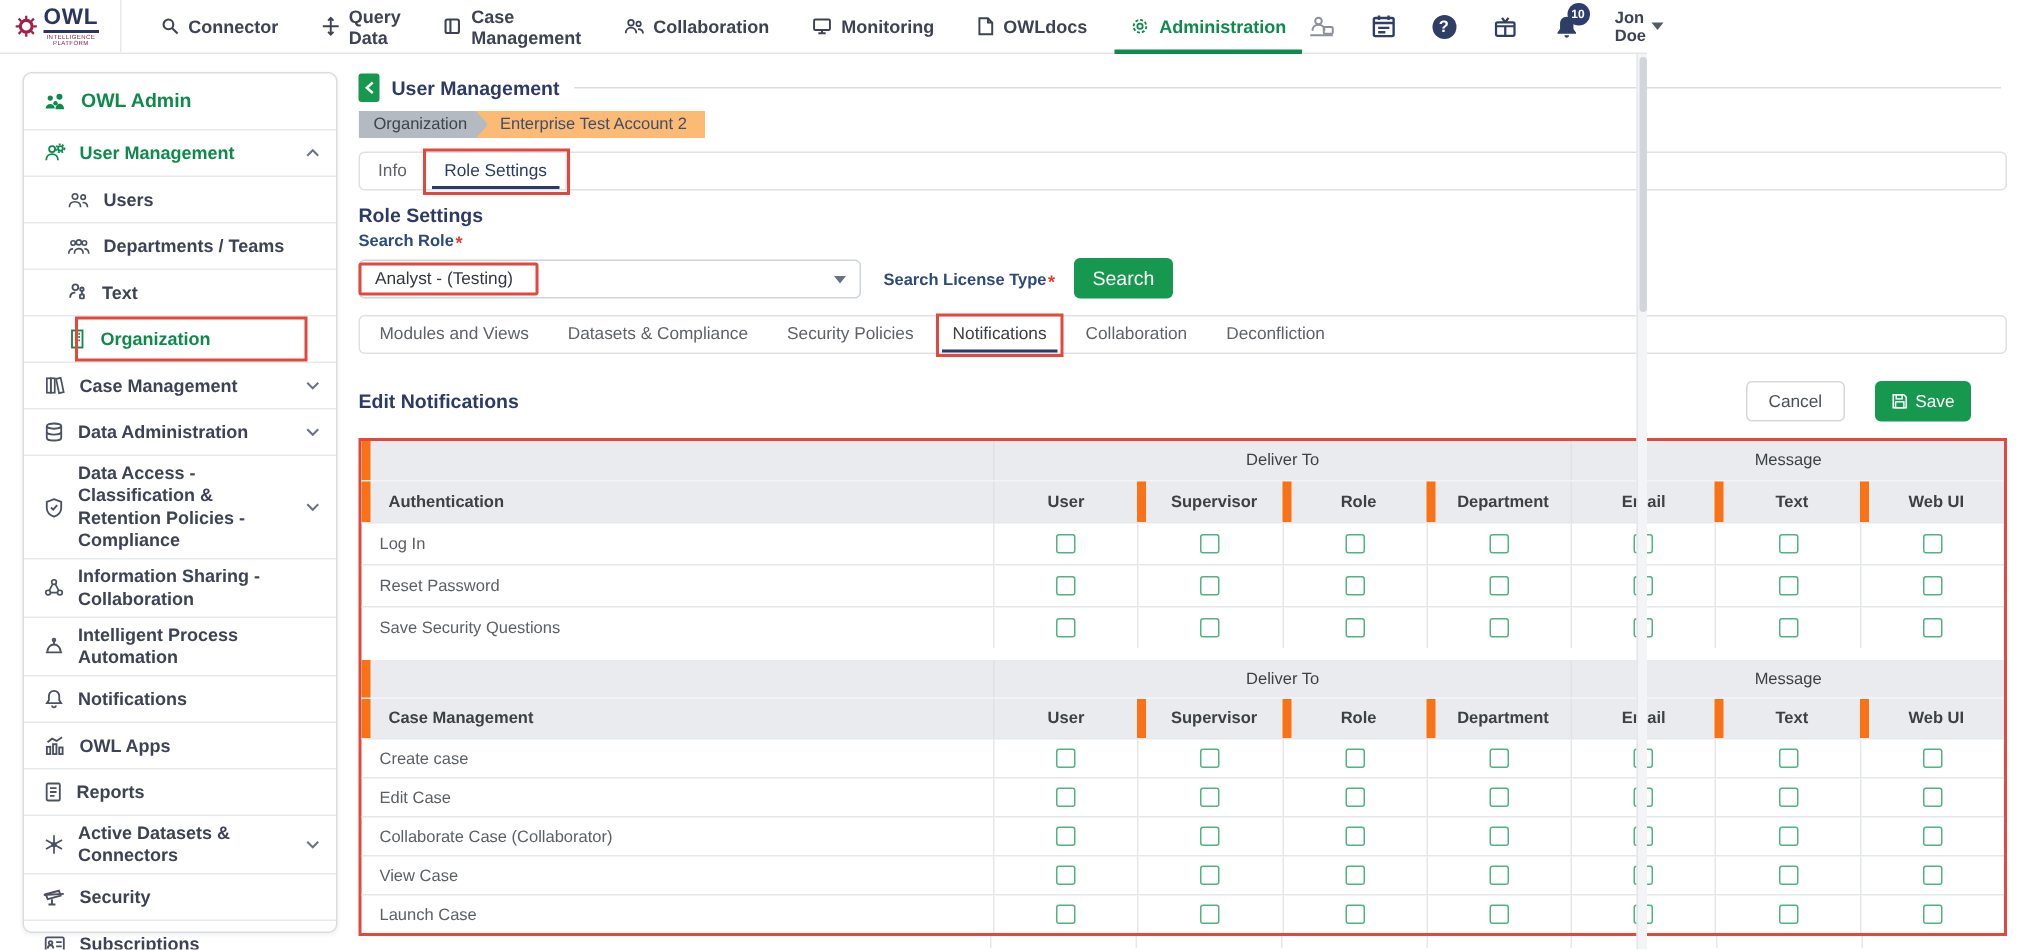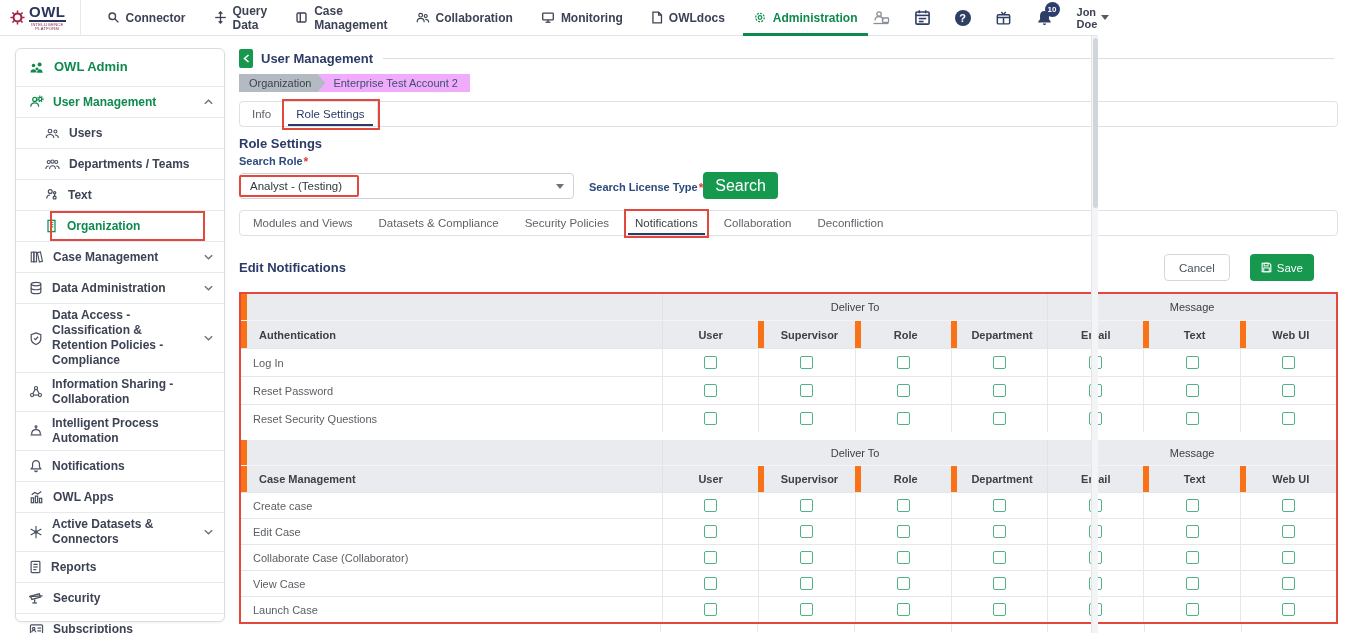--- a/index.html
+++ b/index.html
@@ -60,21 +60,21 @@
   .hd-row { display:flex; align-items:center; }
   .collapse-btn { width:14px; height:19px; background:#17984f; border-radius:2px; color:#fff;
     display:flex; align-items:center; justify-content:center; cursor:pointer; margin-right:8px; flex:0 0 auto;}
   .page-title { font-size:13px; font-weight:bold; color:#2b3a66; white-space:nowrap; }
   .hd-line { flex:1; border-top:1px solid #dadee3; margin:0 4px 0 10px; }
 
   .crumbs { display:flex; margin-top:6px; height:18px; }
   .crumb { display:flex; align-items:center; font-size:11px; }
   .crumb.c1 { background:#b3bac2; color:#3e444b; padding:0 14px 0 10px; z-index:2;
     clip-path:polygon(0 0, calc(100% - 8px) 0, 100% 50%, calc(100% - 8px) 100%, 0 100%); }
-  .crumb.c2 { background:#f0abfc; color:#3c4f6b; padding:0 12px 0 16px; margin-left:-8px; z-index:1; }
+  .crumb.c2 { background:#fdba74; color:#3c4f6b; padding:0 12px 0 16px; margin-left:-8px; z-index:1; }
 
   .tabbar { margin-top:9px; height:26px; border:1px solid #dde1e5; border-radius:4px;
     display:flex; align-items:stretch; background:#fff; }
   .tab { position:relative; display:flex; align-items:center; padding:0 12px; font-size:11.5px;
     color:#5f6368; border-right:1px solid #dde1e5; cursor:pointer; }
   .tab.active { color:#2b3a66; }
   .tab.active::after { content:""; position:absolute; left:4px; right:4px; bottom:0;
     height:2px; background:#2b3a66; }
   .rb-tab { left:-2px; right:-3px; top:-3px; bottom:-4px; }
 
@@ -88,22 +88,22 @@
     border-radius:4px; background:#fff; display:flex; align-items:center; padding:0 24px 0 10px;
     font-size:11.5px; color:#33383f; cursor:pointer; }
   .select-caret { position:absolute; right:9px; top:10px; width:0; height:0;
     border-left:4px solid transparent; border-right:4px solid transparent;
     border-top:5px solid #6b7280; }
   .rb-select { left:-1px; top:1px; bottom:1px; width:120px; border-radius:2px; }
   .ro-input { width:354px; height:25px; background:#e9ecef; border:1px solid #e3e7ea;
     border-radius:4px; display:flex; align-items:center; padding:0 12px; font-size:11.5px;
     color:#495057; }
   .g2 { margin-left:15px; }
-  .search-btn { height:27px; padding:0 12px; background:#17984f; color:#fff;
-    border:none; border-radius:4px; font-size:16px; font-family:inherit; cursor:pointer; }
+  .search-btn { margin-left:13px; height:27px; padding:0 12px; background:#17984f; color:#fff;
+    border:none; border-radius:4px; font-size:13px; font-family:inherit; cursor:pointer; }
 
   .subtabs { margin-top:11px; height:26px; border:1px solid #dde1e5; border-radius:4px;
     display:flex; align-items:stretch; }
   .stab { position:relative; display:flex; align-items:center; padding:0 13px; font-size:11.5px;
     color:#5f6368; cursor:pointer; }
   .stab.active { color:#3c4043; }
   .stab.active::after { content:""; position:absolute; left:6px; right:6px; bottom:0;
     height:2px; background:#2b3a66; }
   .rb-stab { left:2px; right:2px; top:-2px; bottom:-3px; }
 
@@ -451,44 +451,44 @@
             <rect x="2" y="9" width="2.6" height="5.5"></rect>
             <rect x="6.7" y="7" width="2.6" height="7.5"></rect>
             <rect x="11.4" y="9.5" width="2.6" height="5"></rect>
             <polyline points="2.5,5.5 6,2.8 9.5,4.5 13.5,1.8"></polyline>
           </svg>
         </span>
       <span class="sb-lbl">OWL Apps</span>
     </div>
     <div class="sb-item">
       <span class="sb-ic">
+          <svg width="13" height="14" viewBox="0 0 14 16" fill="none" stroke="currentColor" stroke-width="1.4">
+            <rect x="2" y="1.5" width="10" height="13" rx="1"></rect>
+            <line x1="4.5" y1="5" x2="9.5" y2="5"></line>
+            <line x1="4.5" y1="8" x2="9.5" y2="8"></line>
+            <line x1="4.5" y1="11" x2="8" y2="11"></line>
+          </svg>
+        </span>
+      <span class="sb-lbl">Reports</span>
+    </div>
+    <div class="sb-item">
+      <span class="sb-ic">
           <svg width="14" height="14" viewBox="0 0 16 16" stroke="currentColor" stroke-width="1.3" fill="none">
             <line x1="8" y1="1" x2="8" y2="15"></line>
             <line x1="1.9" y1="4.5" x2="14.1" y2="11.5"></line>
             <line x1="1.9" y1="11.5" x2="14.1" y2="4.5"></line>
             <circle cx="8" cy="8" r="2" fill="currentColor" stroke="none"></circle>
           </svg>
         </span>
       <span class="sb-lbl">Active Datasets &amp; Connectors</span>
       <span class="sb-chev">
           <svg width="11" height="8" viewBox="0 0 12 8">
             <polyline points="2,2 6,6 10,2" fill="none" stroke="currentColor" stroke-width="1.5"></polyline>
           </svg>
         </span>
-    </div>
-    <div class="sb-item">
-      <span class="sb-ic">
-          <svg width="13" height="14" viewBox="0 0 14 16" fill="none" stroke="currentColor" stroke-width="1.4">
-            <rect x="2" y="1.5" width="10" height="13" rx="1"></rect>
-            <line x1="4.5" y1="5" x2="9.5" y2="5"></line>
-            <line x1="4.5" y1="8" x2="9.5" y2="8"></line>
-            <line x1="4.5" y1="11" x2="8" y2="11"></line>
-          </svg>
-        </span>
-      <span class="sb-lbl">Reports</span>
     </div>
     <div class="sb-item">
       <span class="sb-ic">
           <svg width="15" height="13" viewBox="0 0 16 14" fill="none" stroke="currentColor" stroke-width="1.4">
             <path d="M1.5,4.5 L11,2 l1.2,3.5 L3,8 z"></path>
             <line x1="12,5" y1="5" x2="14.5" y2="4.2"></line>
             <line x1="6" y1="8" x2="6" y2="11.5"></line>
             <line x1="3.5" y1="11.8" x2="8.5" y2="11.8"></line>
           </svg>
         </span>
@@ -638,21 +638,21 @@
               <span class="cb"></span>
             </div>
           <div class="tc">
               <span class="cb"></span>
             </div>
           <div class="tc">
               <span class="cb"></span>
             </div>
         </div>
         <div class="trow d">
-          <div class="tc first">Reset Security Questions</div>
+          <div class="tc first">Save Security Questions</div>
           <div class="tc">
               <span class="cb"></span>
             </div>
           <div class="tc">
               <span class="cb"></span>
             </div>
           <div class="tc">
               <span class="cb"></span>
             </div>
           <div class="tc">

